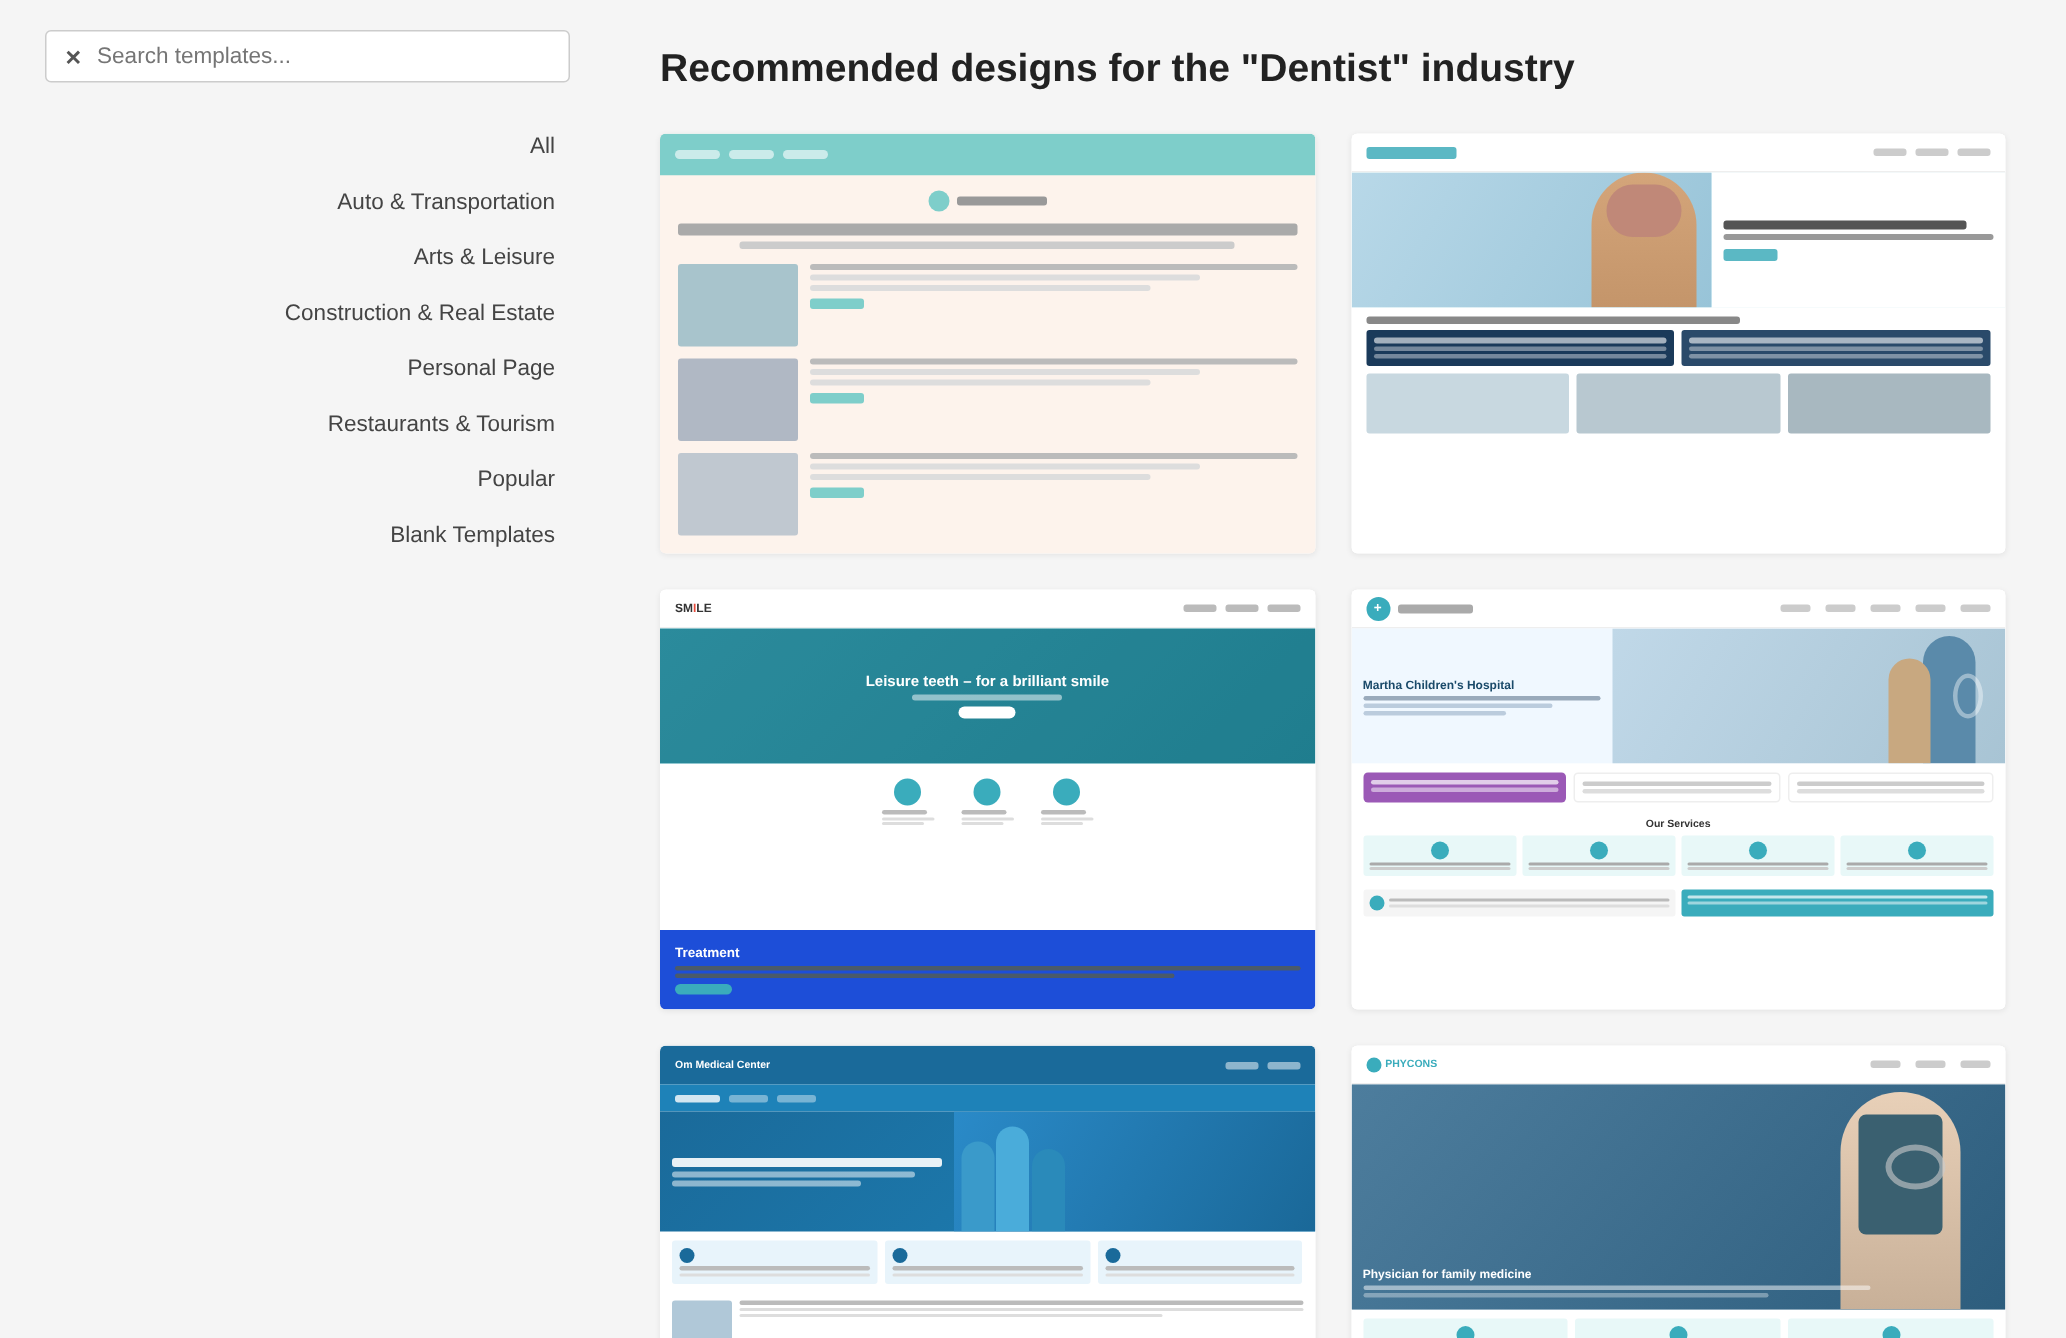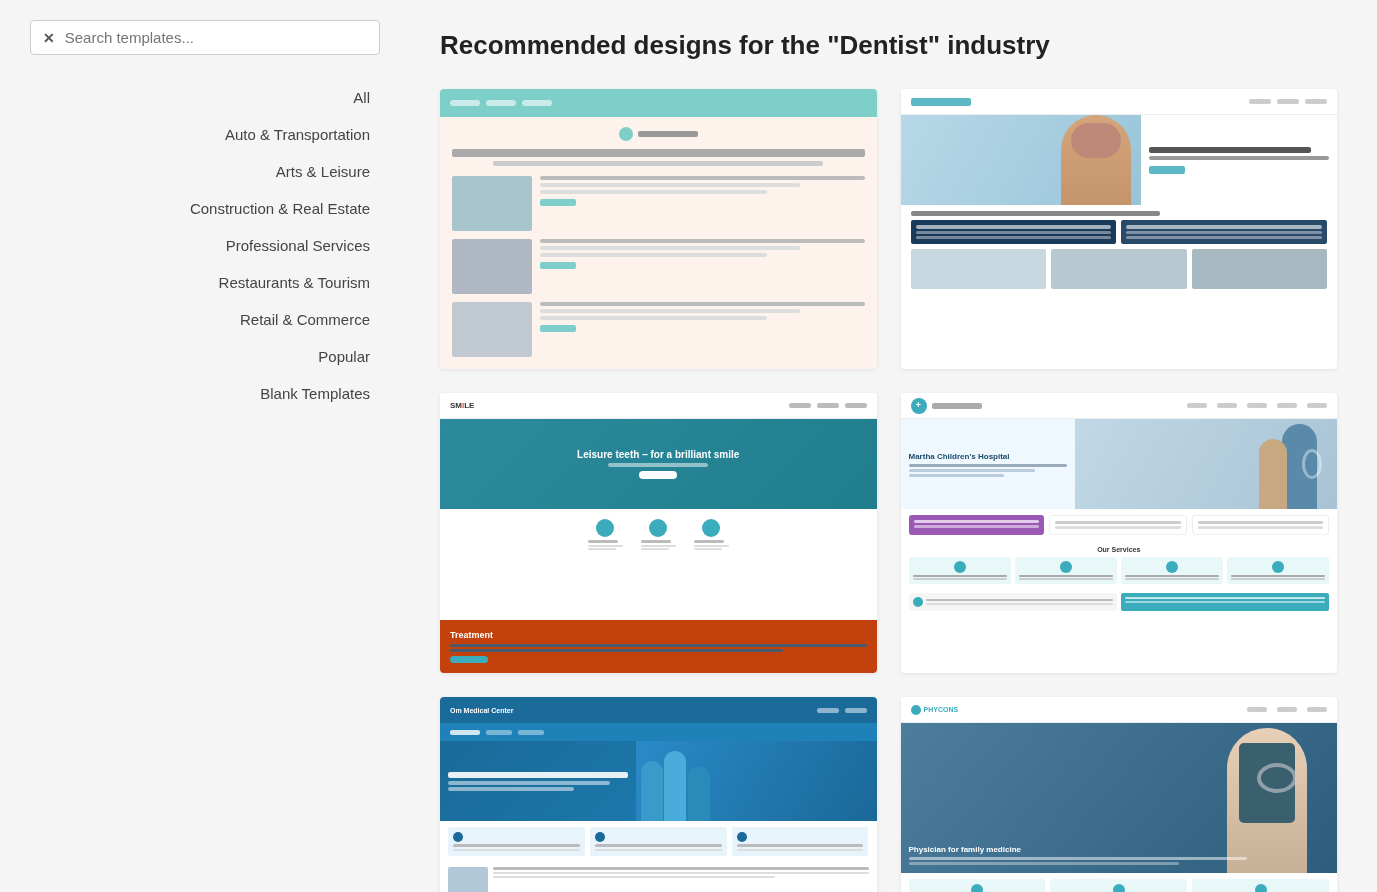--- a/index.html
+++ b/index.html
@@ -166,23 +166,22 @@
   <div class="search-box">
     <span class="x-icon">✕</span>
     <input type="text" placeholder="Search templates..." style="">
   </div>
 
   <ul class="nav-list">
     <li>All</li>
     <li>Auto &amp; Transportation</li>
     <li>Arts &amp; Leisure</li>
     <li>Construction &amp; Real Estate</li>
-    <li>Professional Services</li>
+    <li>Personal Page</li>
     <li>Restaurants &amp; Tourism</li>
-    <li>Retail &amp; Commerce</li>
     <li>Popular</li>
     <li>Blank Templates</li>
   </ul>
 </div>
 
 <div class="main-content">
   <h1 class="page-title">Recommended designs for the "Dentist" industry</h1>
 
   <div class="templates-grid">
 
@@ -320,21 +319,21 @@
             <div style="height:2px;background:#ddd;border-radius:2px;width:28px;"></div>
           </div>
           <div style="text-align:center;">
             <div style="width:18px;height:18px;background:#3aacbc;border-radius:50%;margin:0 auto 3px;"></div>
             <div style="height:3px;background:#bbb;border-radius:2px;width:30px;margin-bottom:2px;"></div>
             <div style="height:2px;background:#ddd;border-radius:2px;width:35px;margin-bottom:1px;"></div>
             <div style="height:2px;background:#ddd;border-radius:2px;width:28px;"></div>
           </div>
         </div>
 
-        <div style="background:#c2410c;padding:10px;margin-top:auto;">
+        <div style="background:#1d4ed8;padding:10px;margin-top:auto;">
           <div style="font-size:9px;color:#fff;font-weight:bold;margin-bottom:4px;">Treatment</div>
           <div style="height:3px;background:#4a5a6a;border-radius:2px;margin-bottom:2px;"></div>
           <div style="height:3px;background:#4a5a6a;border-radius:2px;margin-bottom:2px;width:80%;"></div>
           <div style="width:38px;height:7px;background:#3aacbc;border-radius:10px;margin-top:4px;"></div>
         </div>
       </div>
     </div>
 
     <div class="template-card">
       <div class="preview-area t4-preview">

